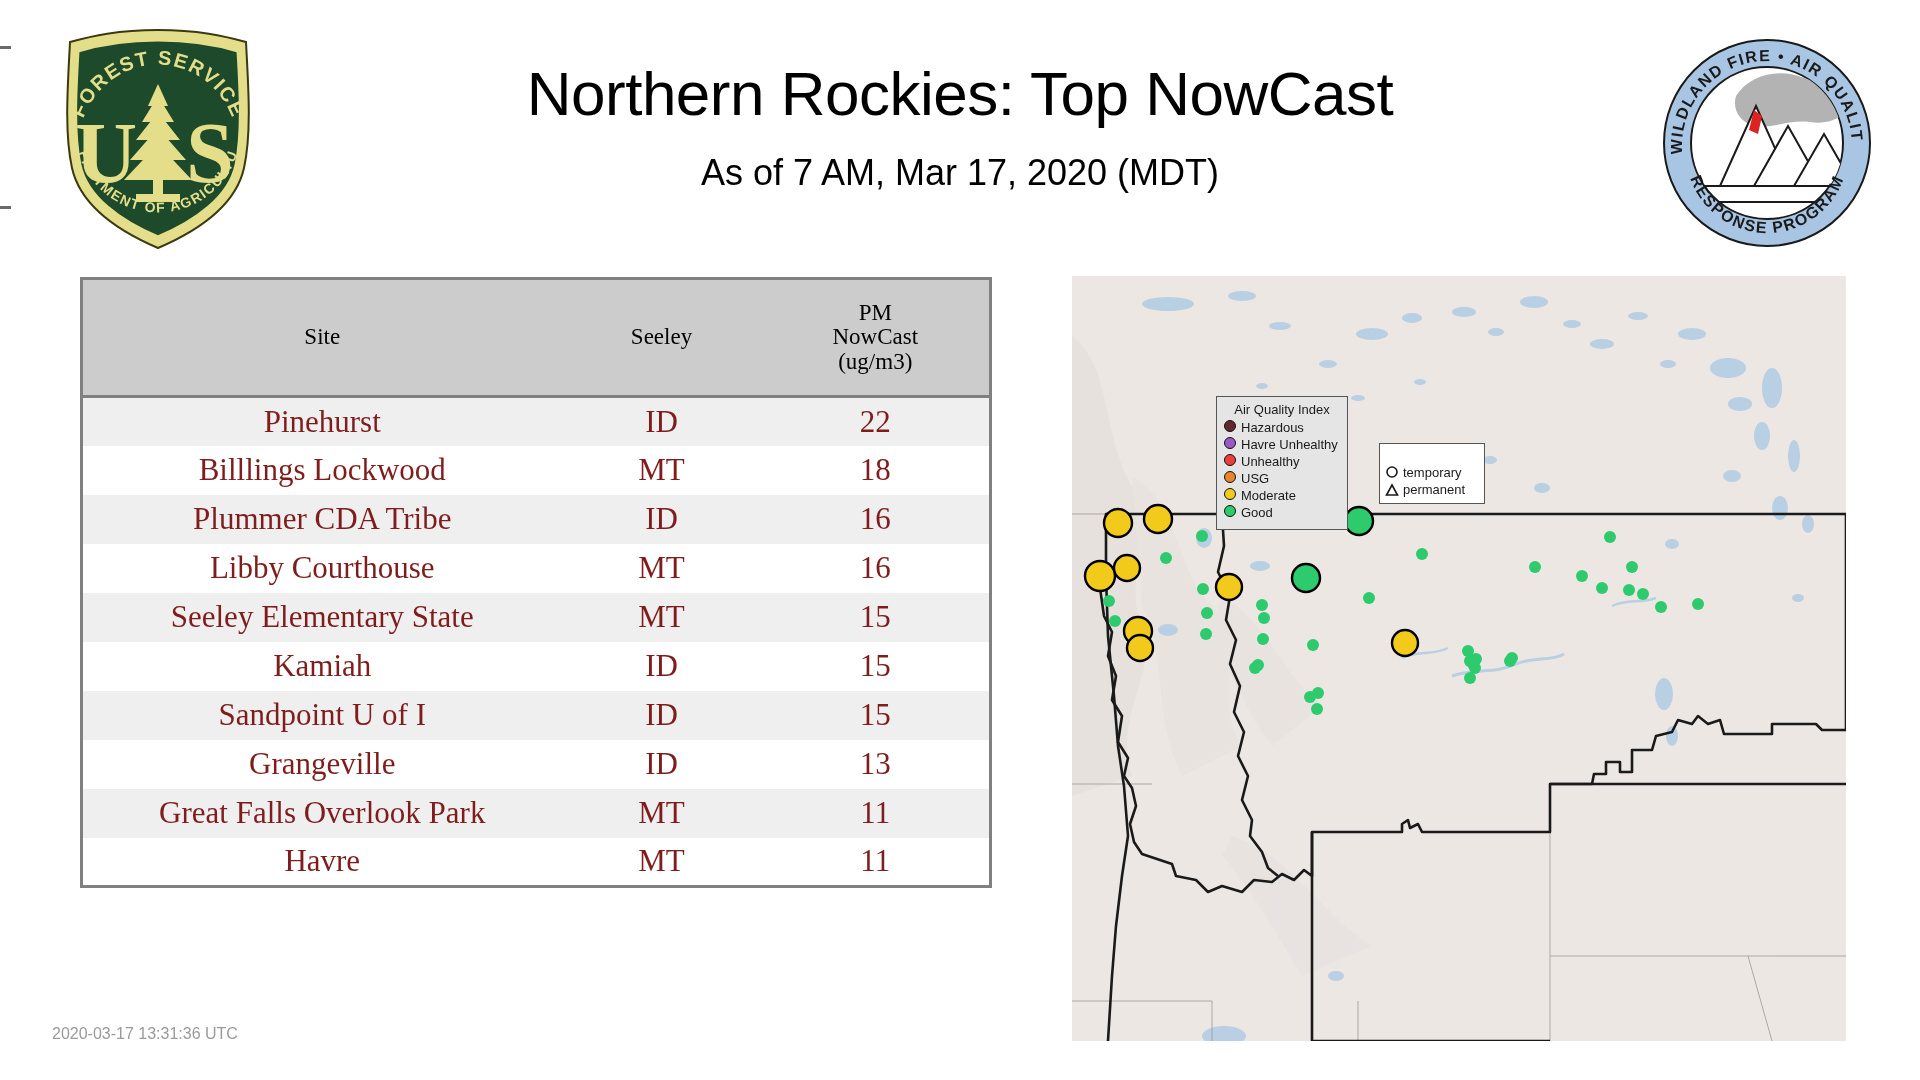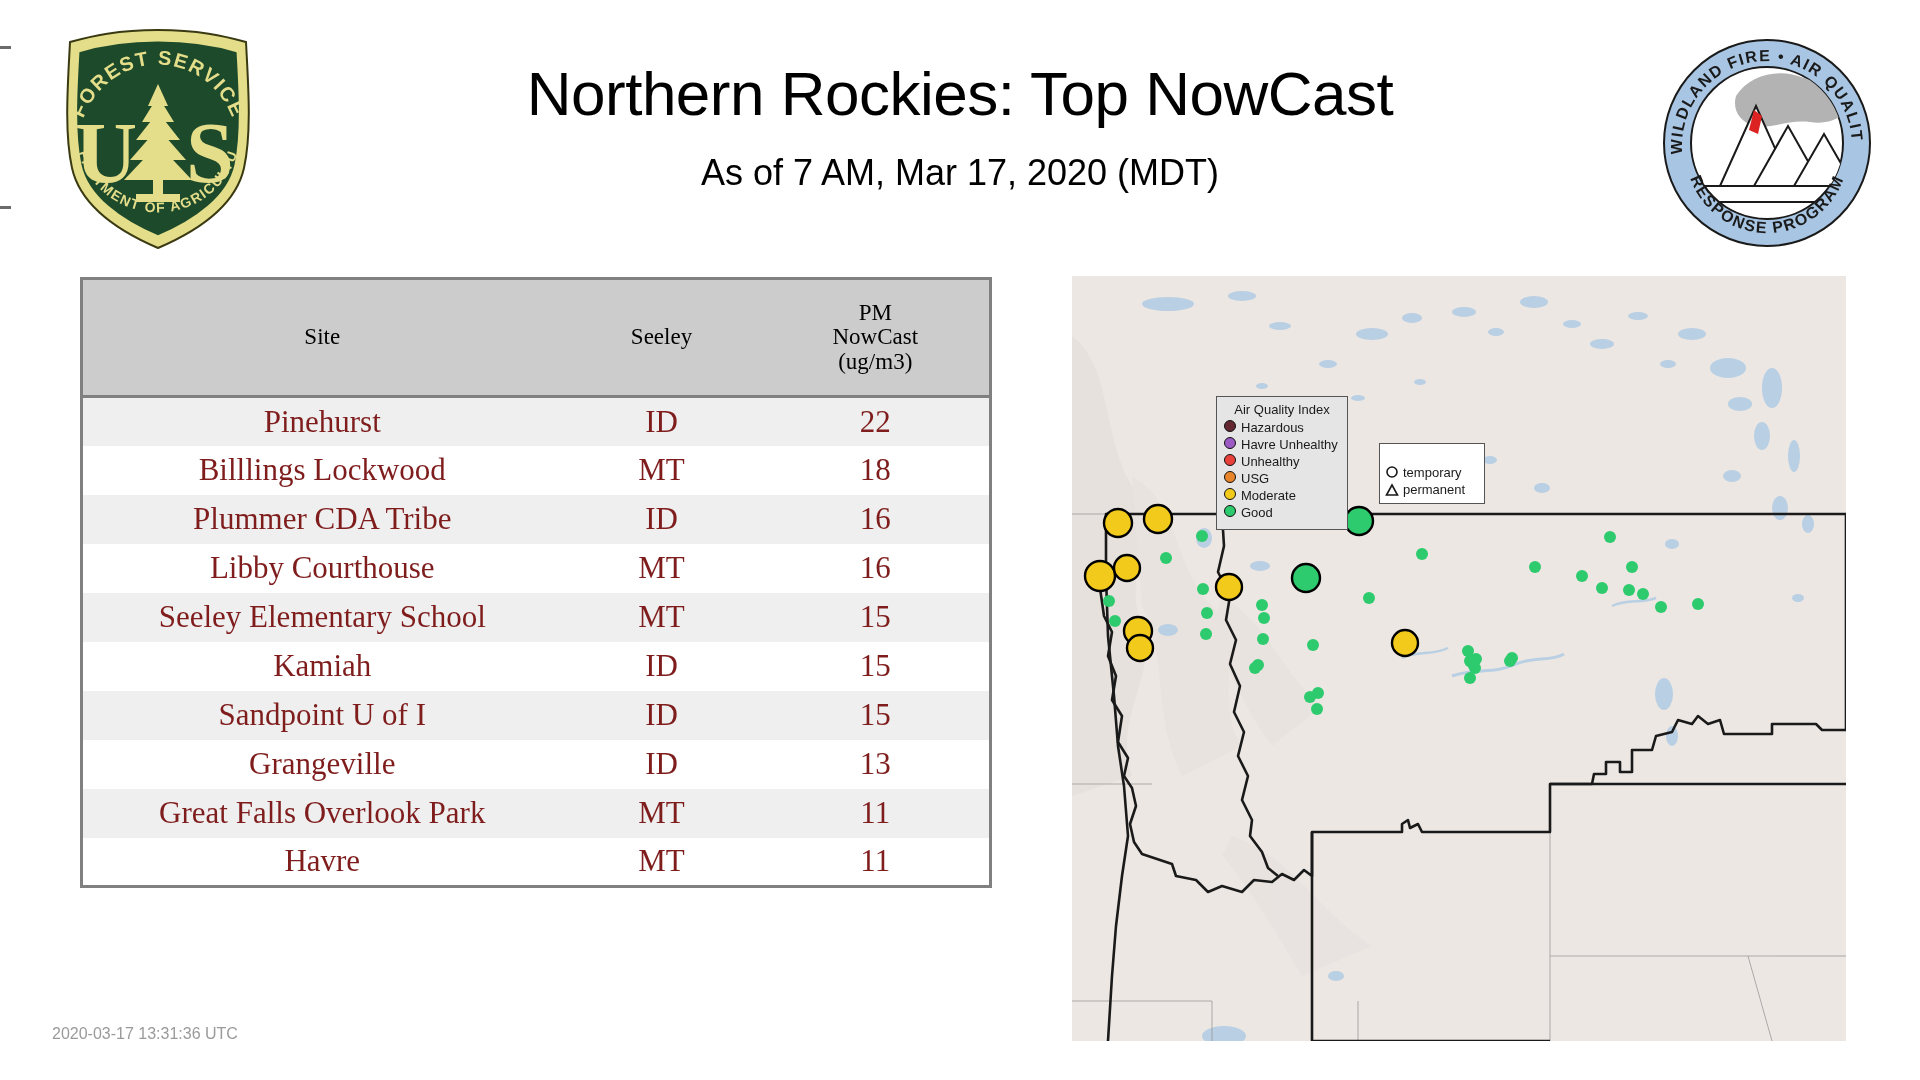--- a/index.html
+++ b/index.html
@@ -262,21 +262,21 @@
             <td>Plummer CDA Tribe</td>
             <td>ID</td>
             <td>16</td>
           </tr>
           <tr>
             <td>Libby Courthouse</td>
             <td>MT</td>
             <td>16</td>
           </tr>
           <tr>
-            <td>Seeley Elementary School</td>
+            <td>Seeley Elementary State</td>
             <td>MT</td>
             <td>15</td>
           </tr>
           <tr>
             <td>Kamiah</td>
             <td>ID</td>
             <td>15</td>
           </tr>
           <tr>
             <td>Sandpoint U of I</td>

